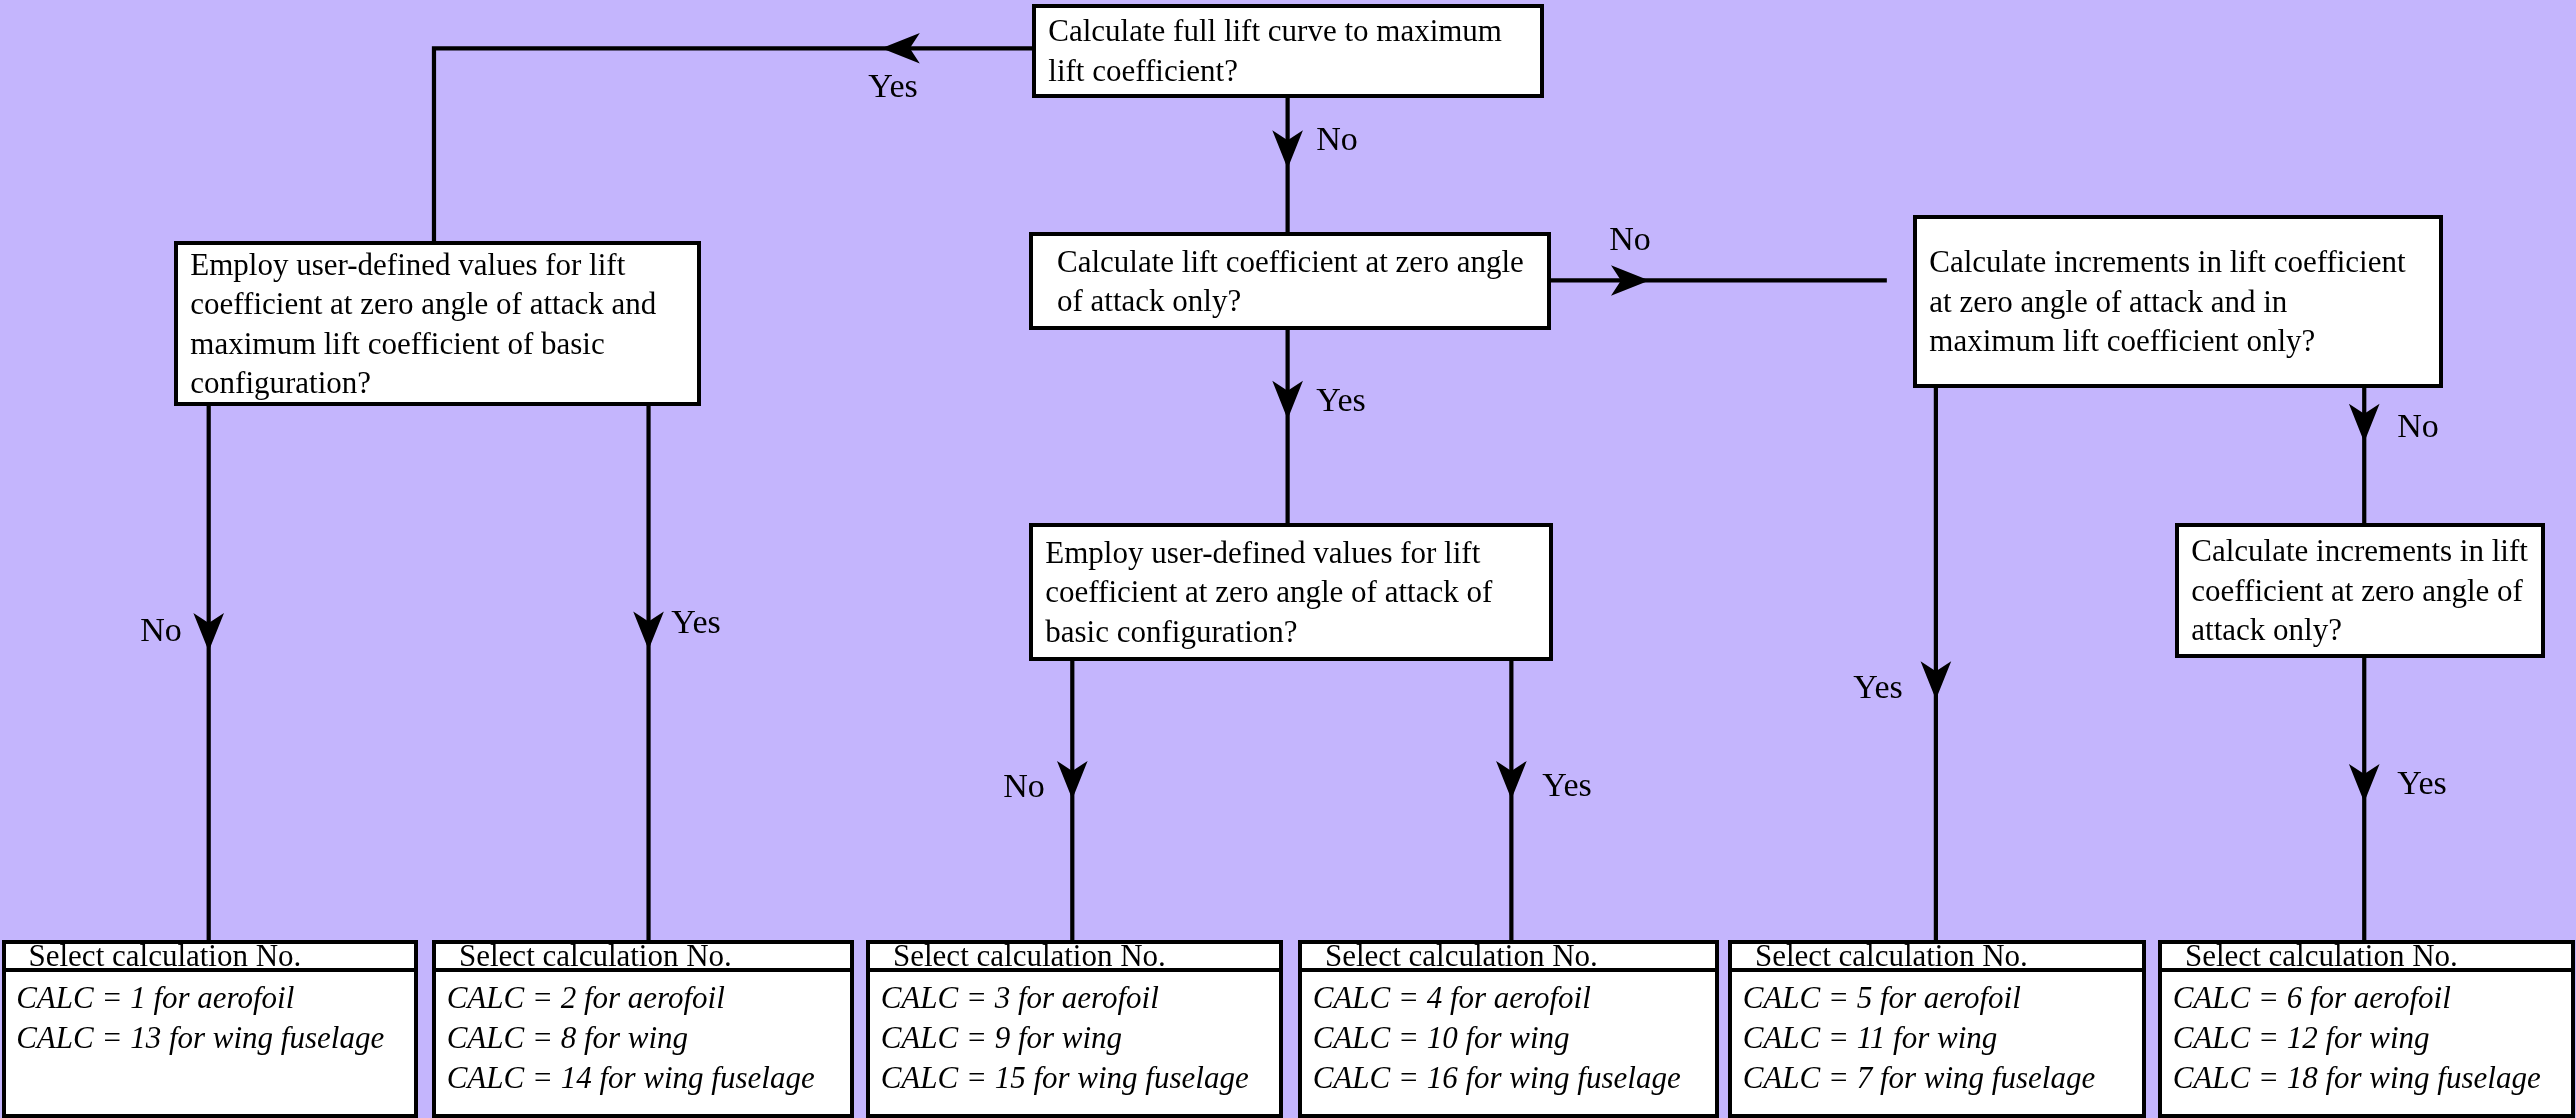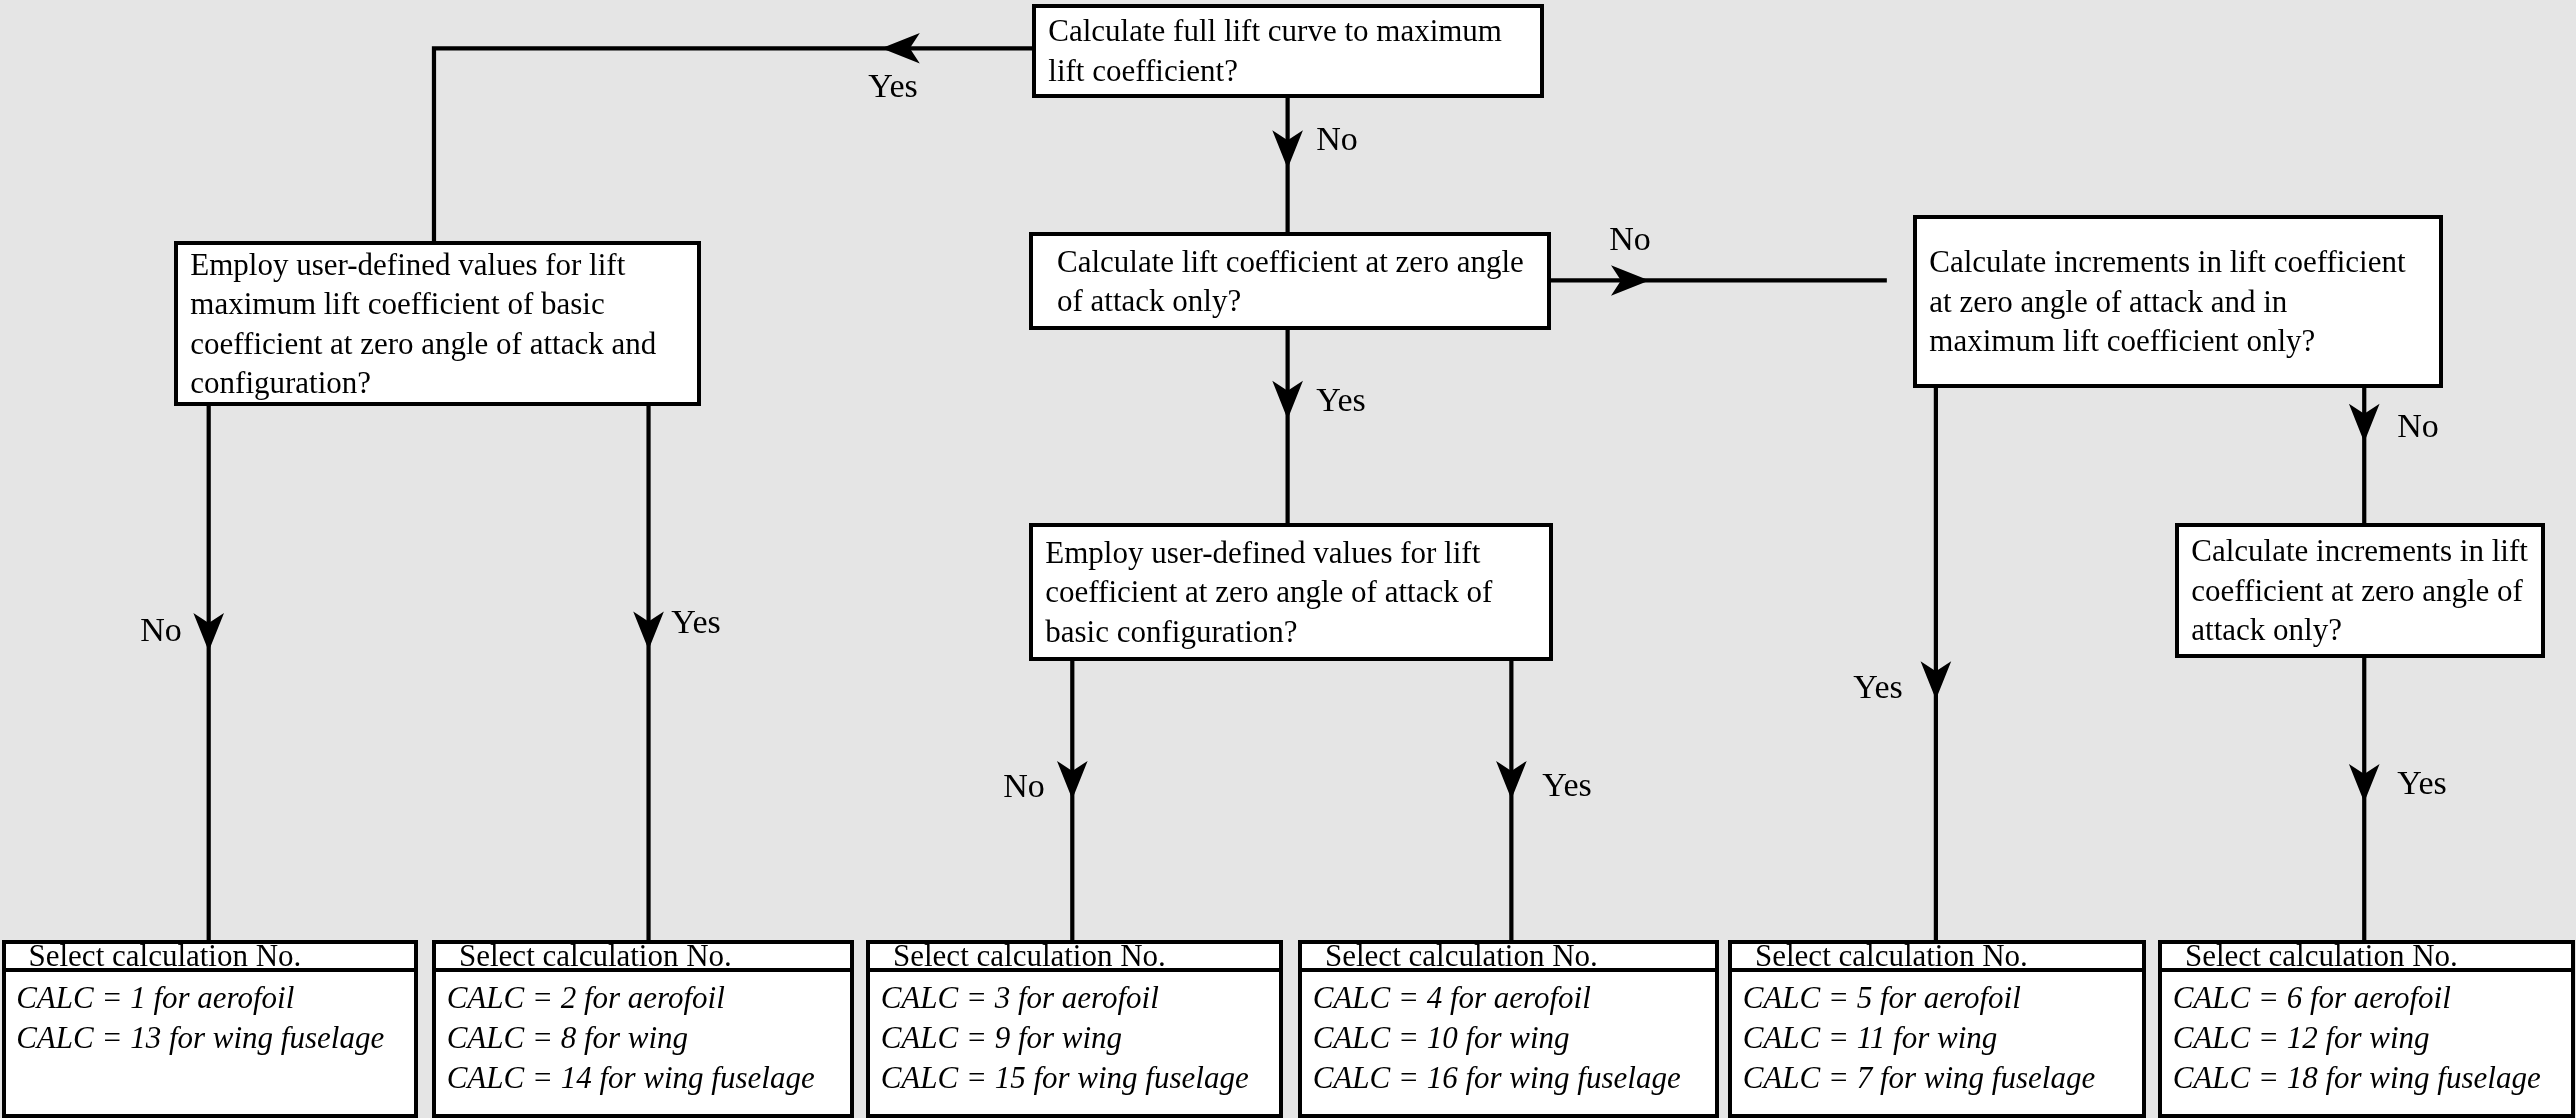--- a/index.html
+++ b/index.html
@@ -1,17 +1,17 @@
 <!DOCTYPE html>
 <html style="font-size:12.3px"><head>
 <meta charset="utf-8">
 <style>
   html,body{margin:0;padding:0;background:#ffffff;}
   .canvas{
-    position:relative;width:2576px;height:1118px;background:#e5e5e5;
+    position:relative;width:2576px;height:1118px;background:#c4b5fd;
     font-family:"Liberation Serif", serif;color:#000000;overflow:hidden;
   }
   svg.wires{position:absolute;left:0;top:0;width:2576px;height:1118px;}
   .wire{stroke:#000000;stroke-width:5.5;fill:none;}
   .head{fill:#000000;stroke:none;}
   .node{
     position:absolute;box-sizing:border-box;background:#ffffff;
     border:4.6px solid #000000;display:flex;flex-direction:column;
     justify-content:center;padding:3.1px 6.1px 3.1px 12.3px;
     font-size:31px;line-height:1.27;
@@ -63,22 +63,22 @@
     <polygon class="head" points="3085,1047 3065,997 3085,1010 3105,997"></polygon>
   </svg>
 
   <div class="node" style="left:1032px;top:3.8px;width:512px;height:94px;">
     <div class="ln">Calculate full lift curve to maximum</div>
     <div class="ln">lift coefficient?</div>
   </div>
 
   <div class="node" style="left:174px;top:241px;width:527px;height:165px;">
     <div class="ln">Employ user-defined values for lift</div>
+    <div class="ln">coefficient at zero angle of attack and</div>
     <div class="ln">maximum lift coefficient of basic</div>
-    <div class="ln">coefficient at zero angle of attack and</div>
     <div class="ln">configuration?</div>
   </div>
 
   <div class="node" style="left:1029px;top:232px;width:522px;height:98px;padding-left:24px;">
     <div class="ln">Calculate lift coefficient at zero angle</div>
     <div class="ln">of attack only?</div>
   </div>
 
   <div class="node" style="left:1885px;top:215px;width:530px;height:173px;margin-left:28px;">
     <div class="ln">Calculate increments in lift coefficient</div>

